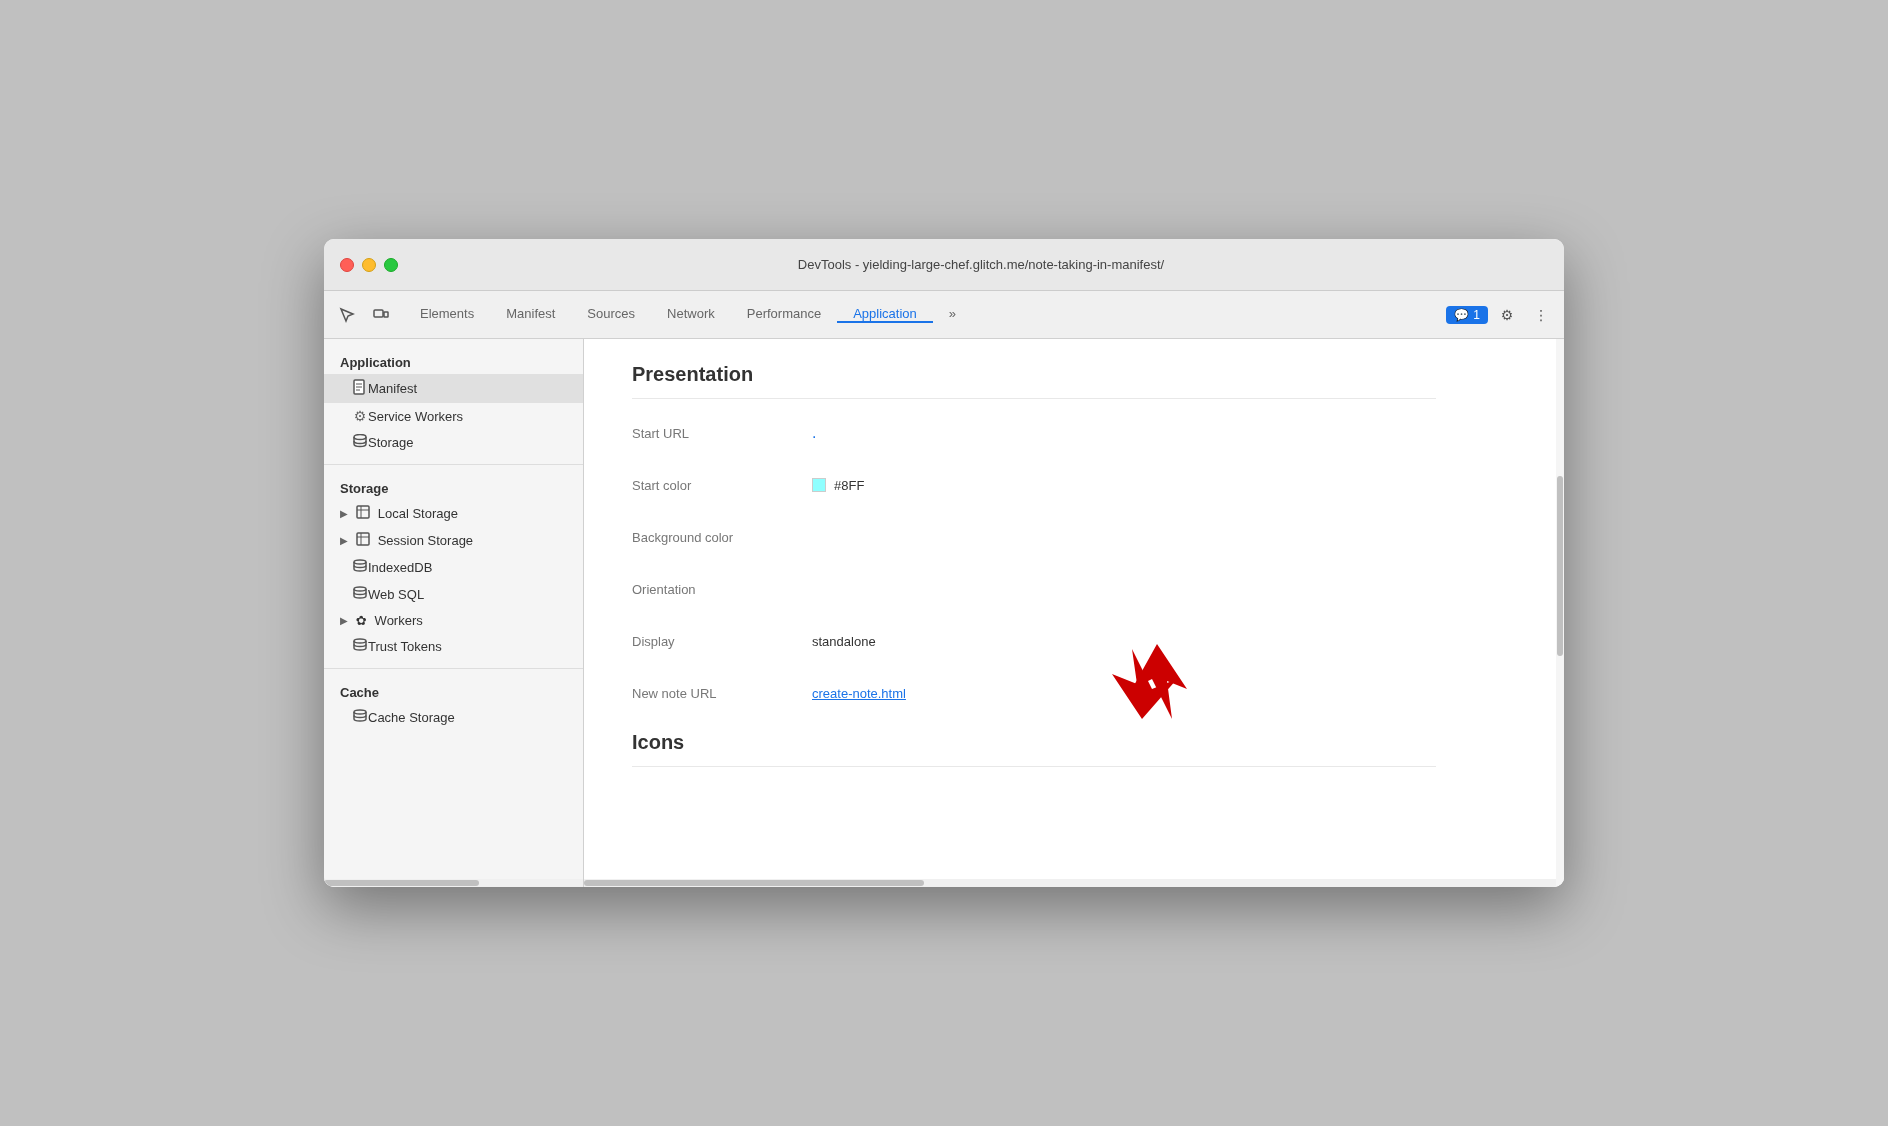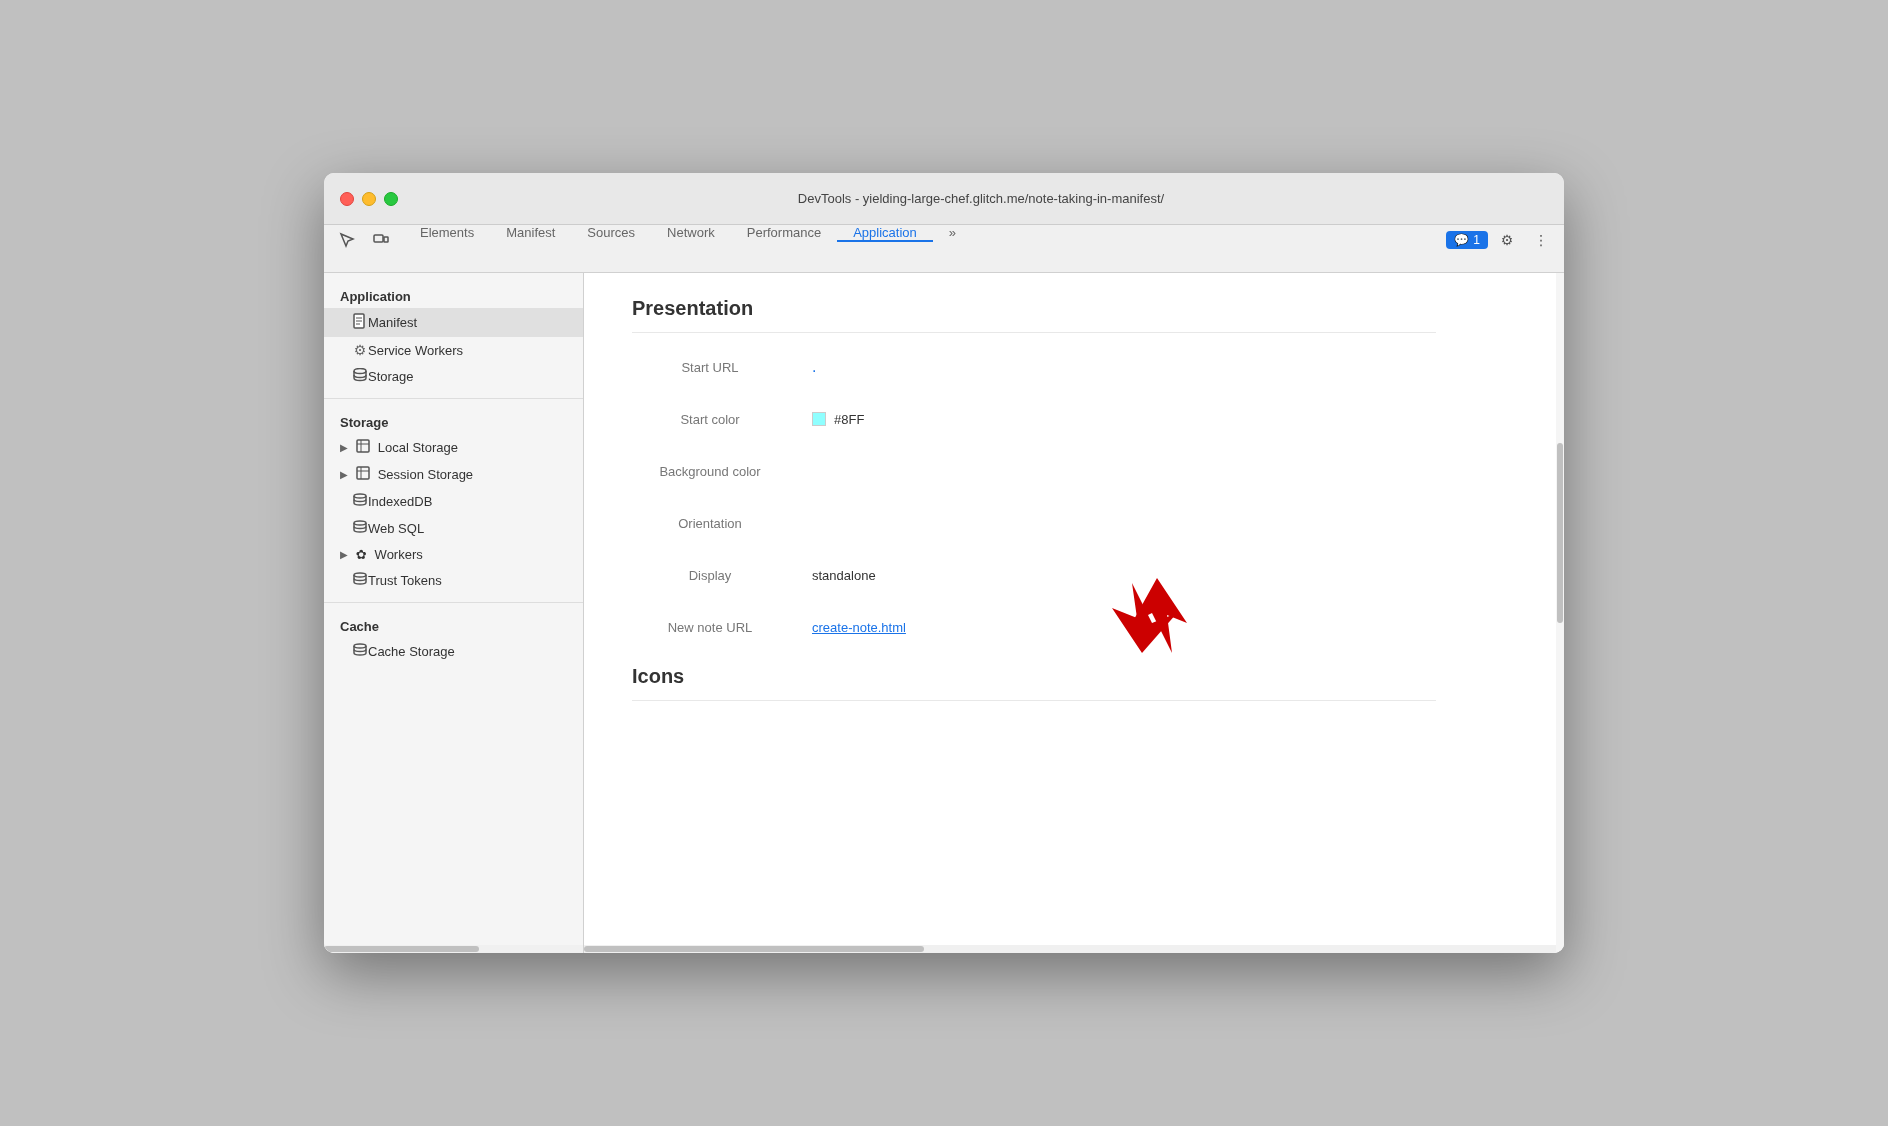--- a/index.html
+++ b/index.html
@@ -6,21 +6,21 @@
     body {
       background: #c0c0c0;
       display: flex;
       justify-content: center;
       align-items: center;
       min-height: 100vh;
       font-family: -apple-system, BlinkMacSystemFont, 'Helvetica Neue', Arial, sans-serif;
     }
     .window {
       width: 1240px;
-      height: 780px;
+      height: 648px;
       background: #f5f5f5;
       border-radius: 10px;
       box-shadow: 0 20px 60px rgba(0,0,0,0.4);
       display: flex;
       flex-direction: column;
       overflow: hidden;
     }
     
     .title-bar {
       height: 52px;
@@ -51,21 +51,21 @@
       font-size: 13px;
       color: #444;
       font-weight: 500;
     }
     
     .tab-bar {
       height: 48px;
       background: #f0f0f0;
       border-bottom: 1px solid #d0d0d0;
       display: flex;
-      align-items: flex-start;
+      align-items: center;
       padding: 0 8px;
       flex-shrink: 0;
     }
     .tab-bar-left {
       display: flex;
       align-items: center;
       gap: 4px;
       margin-right: 8px;
     }
     .toolbar-btn {
@@ -191,21 +191,21 @@
       padding-bottom: 12px;
     }
     .field-row {
       display: flex;
       align-items: center;
       margin-bottom: 24px;
       min-height: 28px;
     }
     .field-label {
       width: 180px;
-      text-align: center;
+      text-align: left;
       font-size: 13px;
       color: #777;
       padding-right: 24px;
       flex-shrink: 0;
     }
     .field-value {
       font-size: 13px;
       color: #333;
       display: flex;
       align-items: center;

